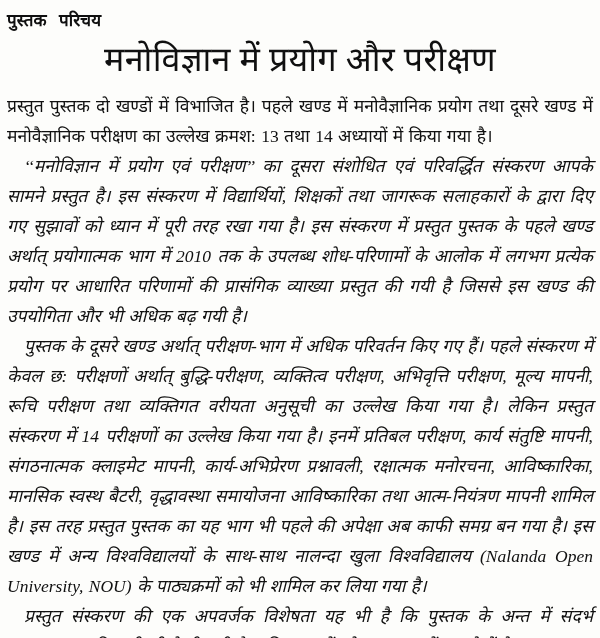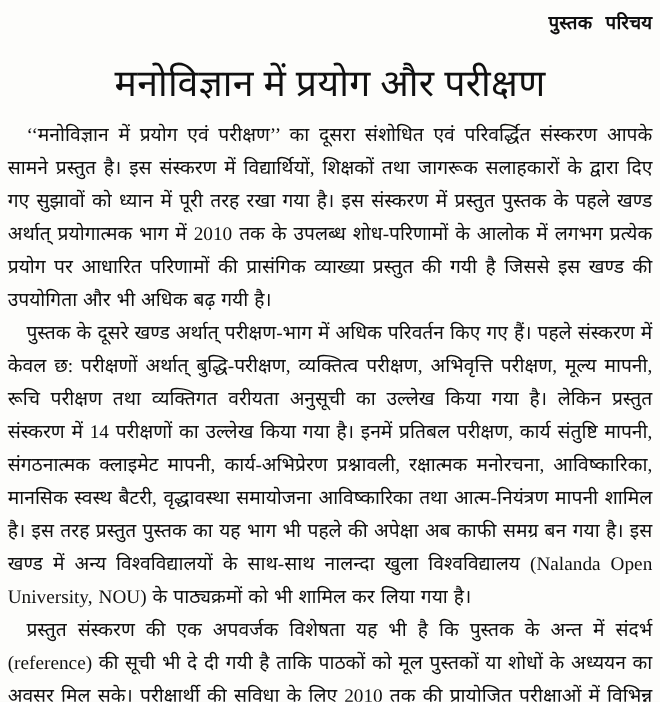--- a/index.html
+++ b/index.html
@@ -15,51 +15,53 @@
   .page {
     box-sizing: border-box;
     width: 600px;
     height: 638px;
     background: #fdfdfb;
     color: #101010;
     padding: 6px 7px 8px 7px;
     font-family: "Liberation Serif", "DejaVu Serif", serif;
   }
   .kicker {
-    text-align: right;
+    text-align: left;
     font-size: 17px;
     font-weight: 700;
     word-spacing: 0.45em;
-    margin: 2px 0 20px 0;
+    margin: 2px 0 4px 0;
     letter-spacing: 0.2px;
   }
   .title {
     text-align: center;
     font-size: 34px;
     font-weight: 400;
     margin: 4px 0 10px 0;
     letter-spacing: 0.3px;
   }
   .body-text p {
     font-size: 17.5px;
     line-height: 30px;
     text-align: justify;
     margin: 0;
     word-spacing: 0.06em;
   }
   .body-text p.indent {
     text-indent: 17px;
+    font-style: italic;
   }
 </style>
 </head>
 <body>
 
 <div class="page">
   <div class="kicker">पुस्तक परिचय</div>
 
   <h1 class="title">मनोविज्ञान में प्रयोग और परीक्षण</h1>
 
   <div class="body-text">
+    <p>प्रस्तुत पुस्तक दो खण्डों में विभाजित है। पहले खण्ड में मनोवैज्ञानिक प्रयोग तथा दूसरे खण्ड में मनोवैज्ञानिक परीक्षण का उल्लेख क्रमश: 13 तथा 14 अध्यायों में किया गया है।</p>
     <p class="indent">‘‘मनोविज्ञान में प्रयोग एवं परीक्षण’’ का दूसरा संशोधित एवं परिवर्द्धित संस्करण आपके सामने प्रस्तुत है। इस संस्करण में विद्यार्थियों, शिक्षकों तथा जागरूक सलाहकारों के द्वारा दिए गए सुझावों को ध्यान में पूरी तरह रखा गया है। इस संस्करण में प्रस्तुत पुस्तक के पहले खण्ड अर्थात् प्रयोगात्मक भाग में 2010 तक के उपलब्ध शोध-परिणामों के आलोक में लगभग प्रत्येक प्रयोग पर आधारित परिणामों की प्रासंगिक व्याख्या प्रस्तुत की गयी है जिससे इस खण्ड की उपयोगिता और भी अधिक बढ़ गयी है।</p>
     <p class="indent">पुस्तक के दूसरे खण्ड अर्थात् परीक्षण-भाग में अधिक परिवर्तन किए गए हैं। पहले संस्करण में केवल छ: परीक्षणों अर्थात् बुद्धि-परीक्षण, व्यक्तित्व परीक्षण, अभिवृत्ति परीक्षण, मूल्य मापनी, रूचि परीक्षण तथा व्यक्तिगत वरीयता अनुसूची का उल्लेख किया गया है। लेकिन प्रस्तुत संस्करण में 14 परीक्षणों का उल्लेख किया गया है। इनमें प्रतिबल परीक्षण, कार्य संतुष्टि मापनी, संगठनात्मक क्लाइमेट मापनी, कार्य-अभिप्रेरण प्रश्नावली, रक्षात्मक मनोरचना, आविष्कारिका, मानसिक स्वस्थ बैटरी, वृद्धावस्था समायोजना आविष्कारिका तथा आत्म-नियंत्रण मापनी शामिल है। इस तरह प्रस्तुत पुस्तक का यह भाग भी पहले की अपेक्षा अब काफी समग्र बन गया है। इस खण्ड में अन्य विश्वविद्यालयों के साथ-साथ नालन्दा खुला विश्वविद्यालय (Nalanda Open University, NOU) के पाठ्यक्रमों को भी शामिल कर लिया गया है।</p>
     <p class="indent">प्रस्तुत संस्करण की एक अपवर्जक विशेषता यह भी है कि पुस्तक के अन्त में संदर्भ (reference) की सूची भी दे दी गयी है ताकि पाठकों को मूल पुस्तकों या शोधों के अध्ययन का अवसर मिल सके। परीक्षार्थी की सुविधा के लिए 2010 तक की प्रायोजित परीक्षाओं में विभिन्न विश्वविद्यालयों द्वारा पूछे गए प्रश्नों की सूची पुस्तकों के प्रत्येक अध्याय के अन्त में दिए गए हैं ताकि परीक्षार्थियों को अपनी परीक्षा की तैयारी करने में सुविधा हो।</p>
   </div>
 </div>
 
 </body></html>

